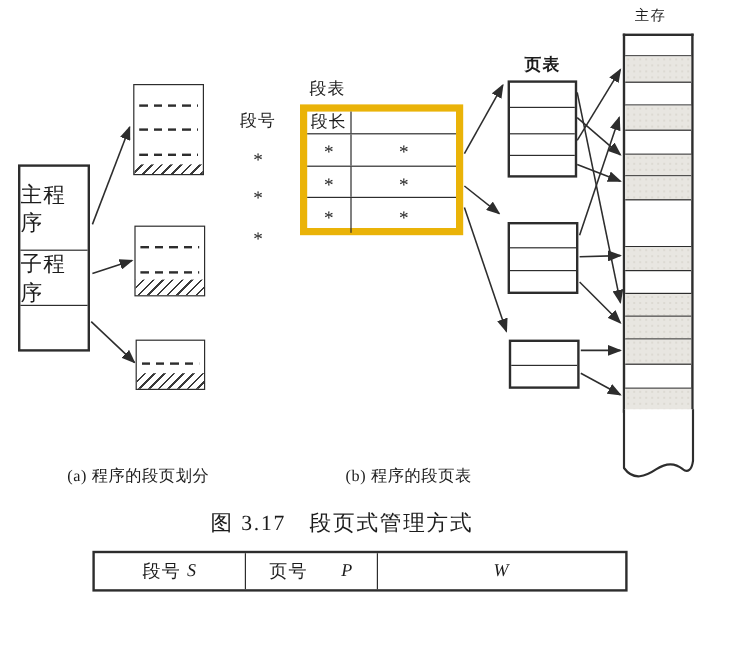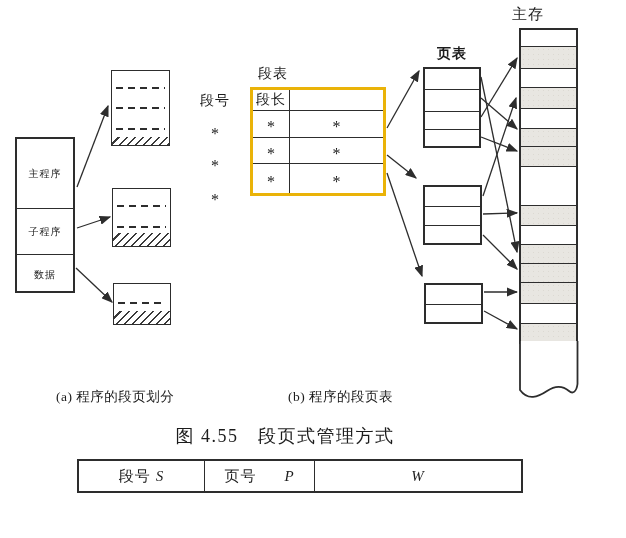--- a/index.html
+++ b/index.html
@@ -10,28 +10,28 @@
   .box{position:absolute;box-sizing:border-box;border:2px solid #2d2d2d;background:#fff;}
   .thin{border-width:1.6px;}
   .row{box-sizing:border-box;display:flex;align-items:center;justify-content:center;
        border-bottom:1.5px solid #2d2d2d;overflow:hidden;}
   .row.last{border-bottom:none;}
   .mrow{box-sizing:border-box;border-bottom:1.8px solid #2d2d2d;}
   .mrow.shaded{background:#e8e6e1;
     background-image:radial-gradient(#dcd9d2 0.7px, transparent 0.8px);
     background-size:5px 5px;}
   .lbl{position:absolute;font-size:14px;text-align:center;letter-spacing:1px;}
-  .proglbl{font-size:10px;letter-spacing:1px;}
+  .proglbl{font-size:18px;letter-spacing:1px;}
   .ast{font-size:16px;line-height:1;padding-top:6px;}
   .dash{position:absolute;height:2px;left:4px;right:4px;
     background:repeating-linear-gradient(90deg,#2d2d2d 0 7px,transparent 7px 12px);}
   .hatch{position:absolute;left:0;right:0;bottom:0;
     background:repeating-linear-gradient(135deg,transparent 0 4.2px,#3a3a3a 4.2px 5.7px);}
   .sthead{font-size:14px;letter-spacing:1px;}
-  #st-table{position:absolute;box-sizing:border-box;border:3px solid #eab308;display:flex;flex-direction:column;}
+  #st-table{position:absolute;box-sizing:border-box;border:6px solid #eab308;display:flex;flex-direction:column;}
   #st-hrow{display:flex;box-sizing:border-box;border-bottom:1.5px solid #2d2d2d;height:27px;}
   .stc1{width:37px;box-sizing:border-box;border-right:1.5px solid #2d2d2d;
         display:flex;align-items:center;justify-content:center;}
   .stc2{flex:1;display:flex;align-items:center;justify-content:center;}
   .strow{display:flex;box-sizing:border-box;border-bottom:1px solid #2d2d2d;}
   .strow.last{border-bottom:none;}
   .caption-sub{position:absolute;font-size:13.5px;letter-spacing:0.5px;}
   .caption-fig{position:absolute;font-size:18px;letter-spacing:1.5px;text-align:center;}
   #addr-table{position:absolute;box-sizing:border-box;border:2.4px solid #2d2d2d;display:flex;
     font-size:15px;letter-spacing:1px;}
@@ -45,21 +45,20 @@
 </head>
 <body>
 
 <div id="canvas">
 
   <div id="boxes">
 
     <div class="box" id="program-box" style="left:15px;top:137px;width:60px;height:156px;">
         <div class="row proglbl" style="height: 70px;">主程序</div>
         <div class="row proglbl" style="height: 46px;">子程序</div>
-        <div class="row proglbl last" style="height: 40px;">数据</div>
       </div>
 
     <div id="seg-boxes">
         <div class="box thin" style="left: 111px; top: 70px; width: 59px; height: 76px;">
           <div class="dash" style="top: 16px;"></div>
           <div class="dash" style="top: 36px;"></div>
           <div class="dash" style="top: 57px;"></div>
           <div class="hatch" style="height: 8px;"></div>
         </div>
         <div class="box thin" style="left: 112px; top: 188px; width: 59px; height: 59px;">
@@ -112,42 +111,42 @@
           <div class="row" style="height: 20px;"></div>
           <div class="row" style="height: 19px;"></div>
           <div class="row last" style="height: 19px;"></div>
         </div>
         <div class="box" style="left: 424px; top: 283px; width: 59px; height: 41px;">
           <div class="row" style="height: 20px;"></div>
           <div class="row last" style="height: 19px;"></div>
         </div>
       </div>
 
-    <div class="lbl" style="left:497px;top:5px;width:62px;font-size:15px;">主存</div>
+    <div class="lbl" style="left:511px;top:5px;width:62px;font-size:12px;">主存</div>
     <div class="box" id="memory-box" style="left:519px;top:28px;width:59px;height:316px;border-bottom:none;">
         <div class="mrow" style="height: 17px;"></div>
         <div class="mrow shaded" style="height: 22px;"></div>
         <div class="mrow" style="height: 19px;"></div>
         <div class="mrow shaded" style="height: 21px;"></div>
         <div class="mrow" style="height: 20px;"></div>
         <div class="mrow shaded" style="height: 18px;"></div>
         <div class="mrow shaded" style="height: 20px;"></div>
         <div class="mrow" style="height: 39px;"></div>
         <div class="mrow shaded" style="height: 20px;"></div>
         <div class="mrow" style="height: 19px;"></div>
         <div class="mrow shaded" style="height: 19px;"></div>
         <div class="mrow shaded" style="height: 19px;"></div>
         <div class="mrow shaded" style="height: 21px;"></div>
         <div class="mrow" style="height: 20px;"></div>
         <div class="mrow shaded" style="height: 20px;"></div>
       </div>
 
     <div class="caption-sub" style="left:56px;top:388px;">(a) 程序的段页划分</div>
     <div class="caption-sub" style="left:288px;top:388px;">(b) 程序的段页表</div>
-    <div class="caption-fig" style="left:85px;top:424px;width:400px;">图 4.55　段页式管理方式</div>
+    <div class="caption-fig" style="left:85px;top:424px;width:400px;">图 3.17　段页式管理方式</div>
 
     <div id="addr-table" style="left:77px;top:459px;width:446px;height:34px;">
       <div class="addr-cell" style="width:126px;">
         <span>段号</span>
           <span class="addr-var">S</span>
       </div>
       <div class="addr-cell" style="width:110px;gap:28px;">
         <span>页号</span>
           <span class="addr-var">P</span>
       </div>

